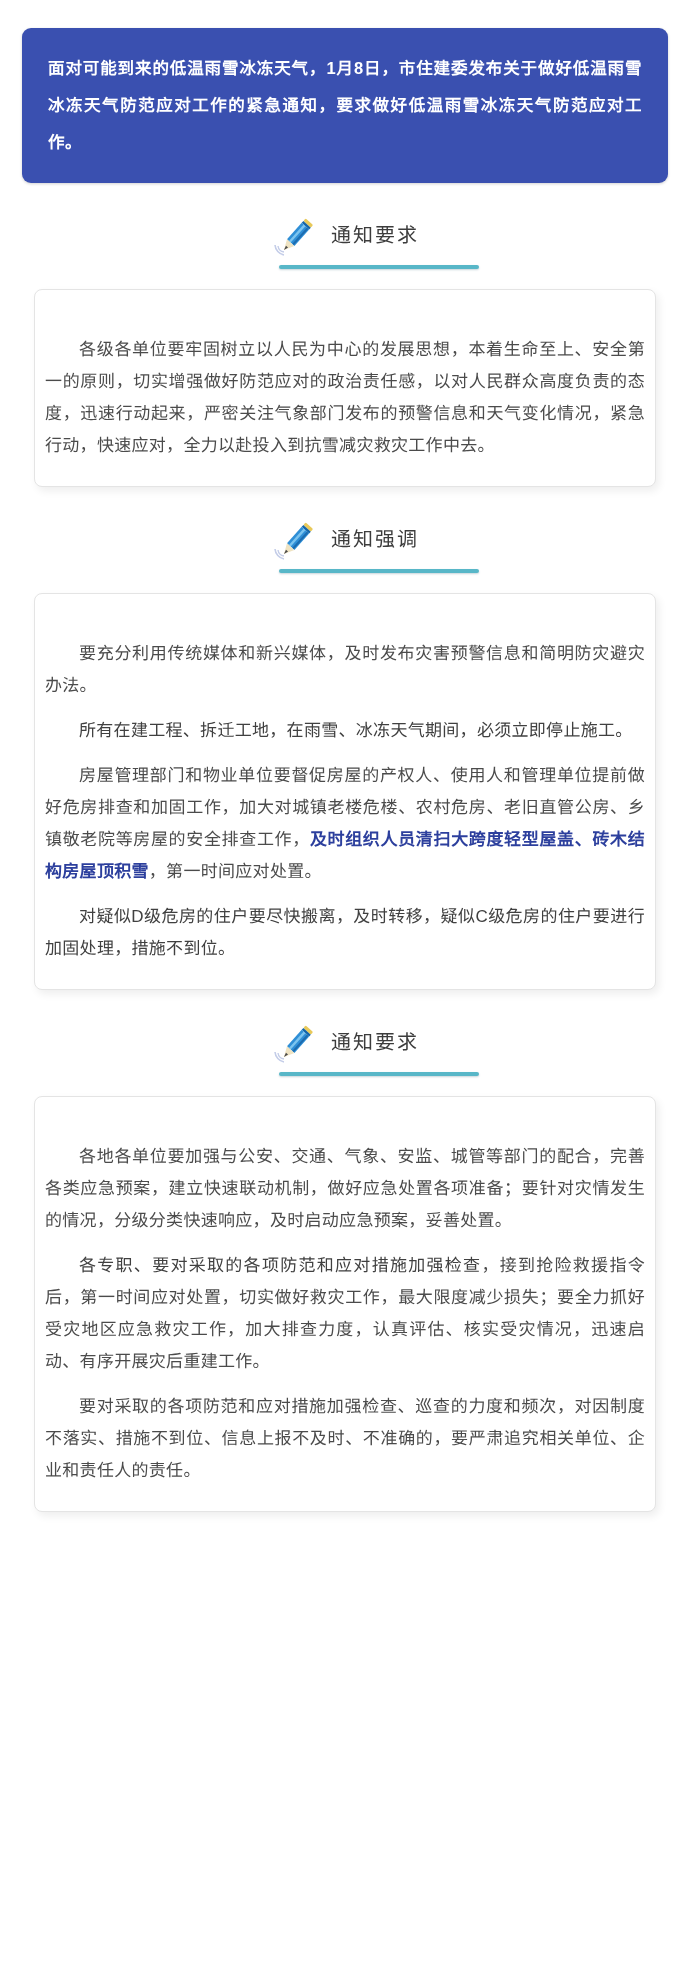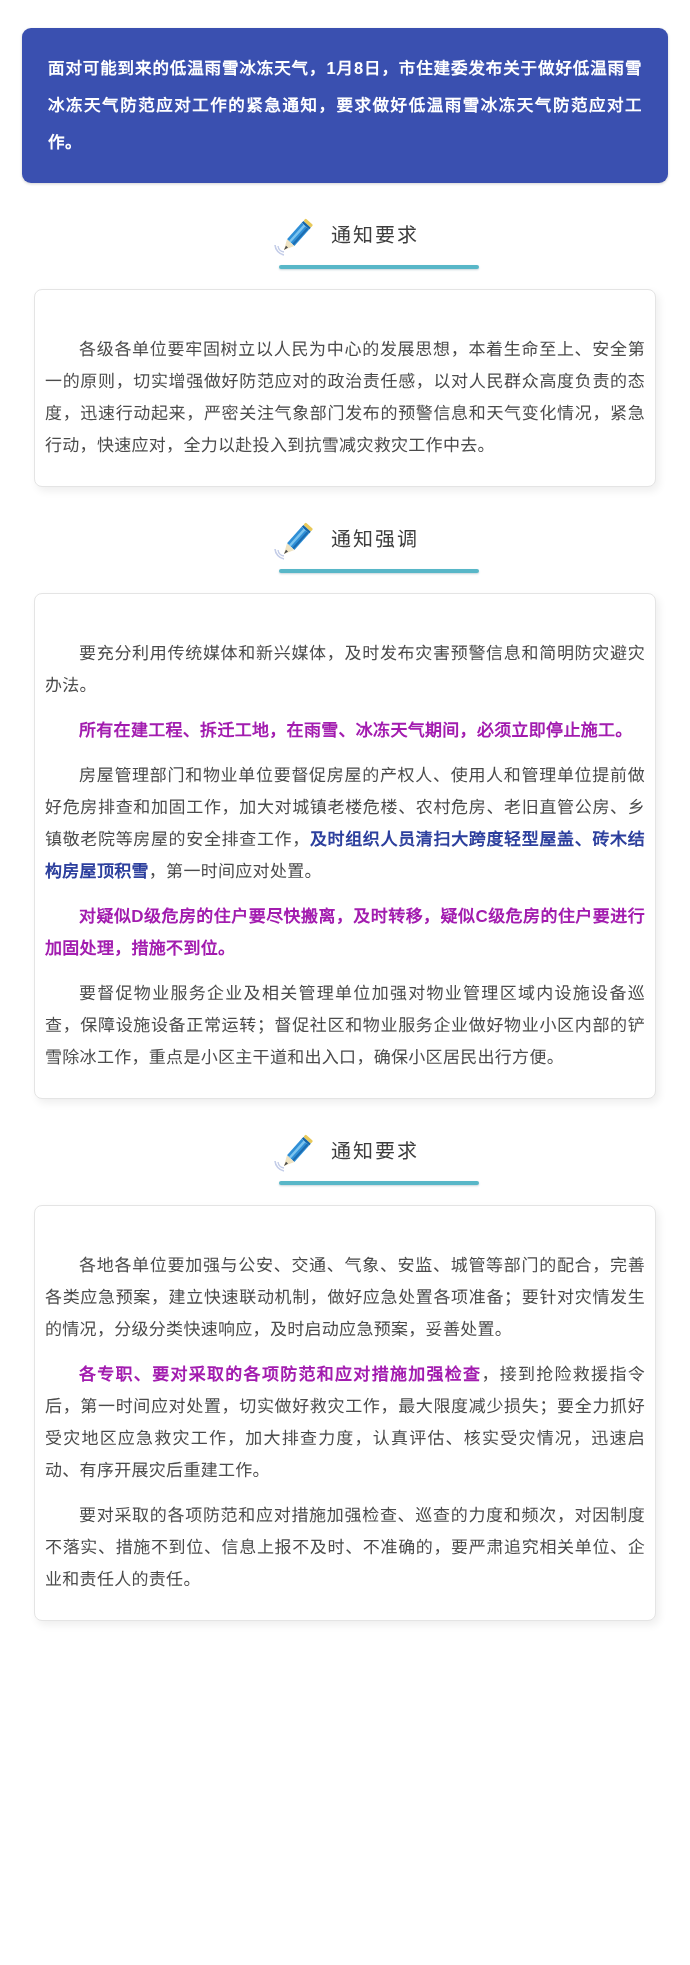--- a/index.html
+++ b/index.html
@@ -69,21 +69,21 @@
     line-height:32px;
     color:#4b4b4b;
     text-indent:2em;
     text-align:justify;
     margin-bottom:13px;
     letter-spacing:.3px;
   }
   .para:last-child { margin-bottom:0; }
   .run-b  { color:#2c3f9d; font-weight:bold; }
   .run-nb { color:#283367; font-weight:bold; }
-  .run-r  { color:#a21caf; font-weight:bold; }
+  .run-r  { color:#404040; font-weight:normal; }
 </style>
 </head>
 <body>
 
 <div class="page">
 
   <div class="banner">
     <p>面对可能到来的低温雨雪冰冻天气，1月8日，市住建委发布关于做好低温雨雪冰冻天气防范应对工作的紧急通知，要求做好低温雨雪冰冻天气防范应对工作。</p>
   </div>
 
@@ -127,21 +127,20 @@
           </svg>
           <span class="hdr-label">通知强调</span>
           <span class="hdr-bar"></span>
         </div>
       </div>
       <div class="card">
         <p class="para"><span class="run-n">要充分利用传统媒体和新兴媒体，及时发布灾害预警信息和简明防灾避灾办法。</span></p>
         <p class="para"><span class="run-r">所有在建工程、拆迁工地，在雨雪、冰冻天气期间，必须立即停止施工。</span></p>
         <p class="para"><span class="run-n">房屋管理部门和物业单位要督促房屋的产权人、使用人和管理单位提前做好危房排查和加固工作，加大对城镇老楼危楼、农村危房、老旧直管公房、乡镇敬老院等房屋的安全排查工作，</span><span class="run-b">及时组织人员清扫大跨度轻型屋盖、砖木结构房屋顶积雪</span><span class="run-n">，第一时间应对处置。</span></p>
         <p class="para"><span class="run-r">对疑似D级危房的住户要尽快搬离，及时转移，疑似C级危房的住户要进行加固处理，措施不到位。</span></p>
-        <p class="para"><span class="run-n">要督促物业服务企业及相关管理单位加强对物业管理区域内设施设备巡查，保障设施设备正常运转；督促社区和物业服务企业做好物业小区内部的铲雪除冰工作，重点是小区主干道和出入口，确保小区居民出行方便。</span></p>
       </div>
       <div class="hdr">
         <div class="hdr-inner">
           <svg class="pencil" width="46" height="48" viewBox="0 0 46 48">
             <path d="M4 36 A11 11 0 0 0 13 46" stroke="#c4cde8" fill="none" stroke-width="1.6"></path>
             <path d="M7 37 A7 7 0 0 0 13 43" stroke="#c4cde8" fill="none" stroke-width="1.4"></path>
             <g transform="rotate(42 13 41)">
               <rect x="8" y="3" width="10" height="3.5" rx="1.2" fill="#e8c95a"></rect>
               <rect x="8" y="6.5" width="10" height="2.5" fill="#1565a8"></rect>
               <rect x="8" y="9" width="10" height="22" fill="#2f8fd6"></rect>

